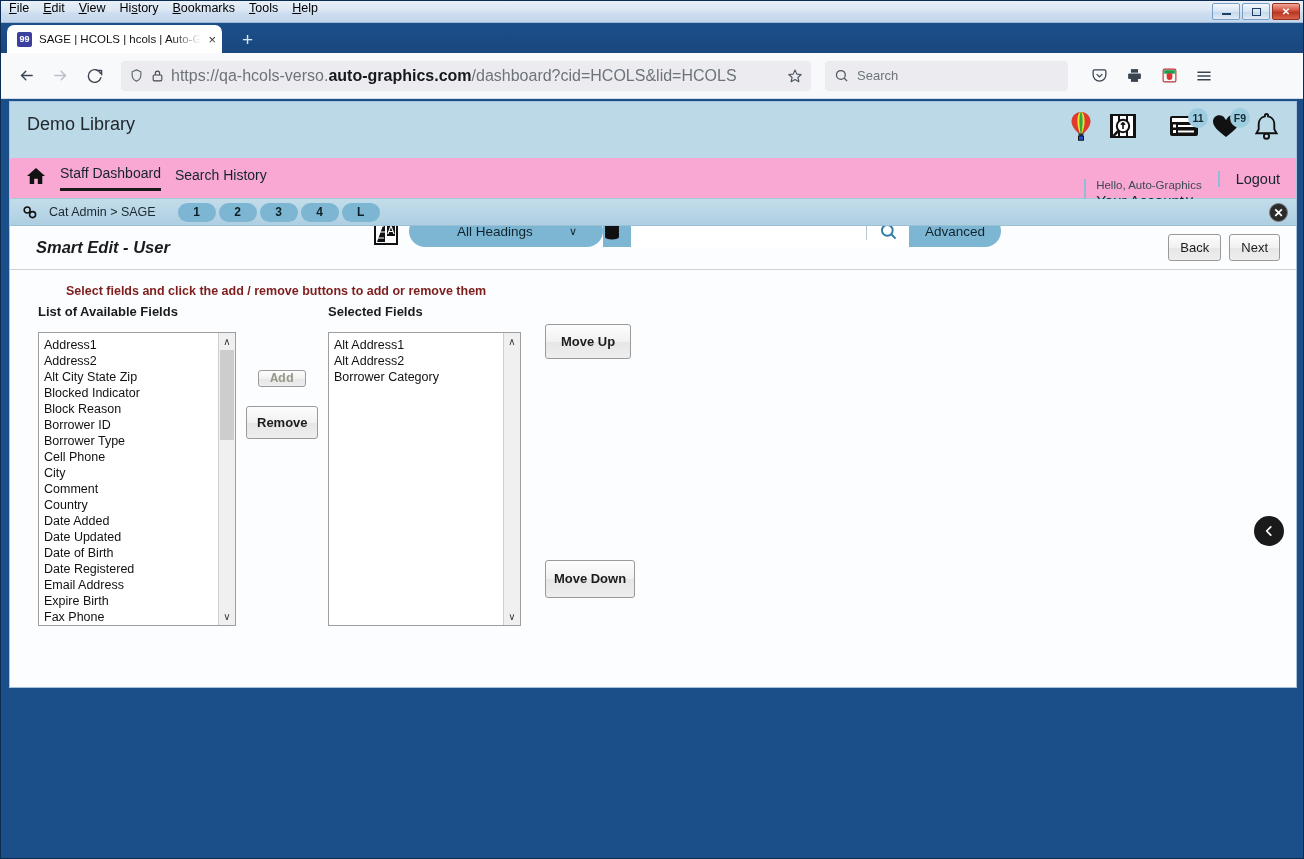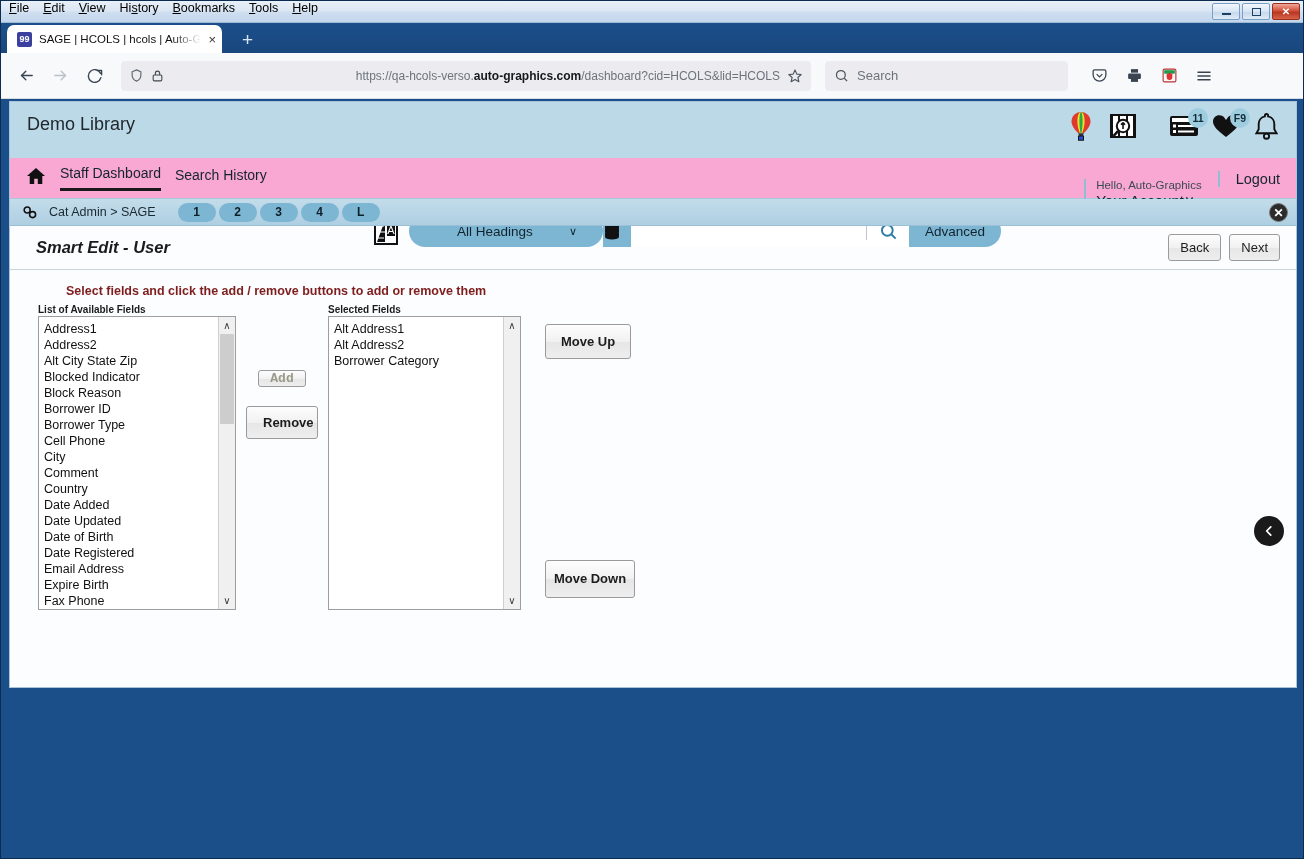--- a/index.html
+++ b/index.html
@@ -135,25 +135,24 @@
     background: #ececf0;
     border-radius: 4px;
     display: flex;
     align-items: center;
     padding: 0 8px;
     gap: 7px;
     margin-left: 8px;
   }
   .url-text {
     flex: 1 1 auto;
-    font-size: 12px;
+    font-size: 16px;
     color: #6c737b;
     white-space: nowrap;
     overflow: hidden;
-    text-align: right;
   }
   .url-text b { color: #15181c; font-weight: 700; }
   .searchbar {
     flex: 0 0 243px;
     height: 30px;
     background: #ececf0;
     border-radius: 4px;
     display: flex;
     align-items: center;
     padding: 0 9px;
@@ -350,22 +349,22 @@
     font-size: 12.5px; font-weight: bold; color: #7f1d1d;
     padding: 14px 0 0 28px;
     margin-left: 28px;
   }
   .cols {
     display:flex;
     padding: 6px 0 0 28px;
     gap: 0;
   }
   .col-head {
-    font-size: 10px; font-weight: bold; color:#1b1b1b;
-    margin-bottom: 1px;
+    font-size: 13px; font-weight: bold; color:#1b1b1b;
+    margin-bottom: 13px;
   }
   .listbox {
     background:#ffffff;
     border: 1px solid #9e9e9e;
     width: 198px;
     height: 294px;
     position: relative;
     overflow: hidden;
   }
   .listbox.wide { width: 193px; }
@@ -712,21 +711,21 @@
               <div class="track">
                 <div class="thumb" style="top:0px;height:90px;"></div>
               </div>
               <div class="arrow">∨</div>
             </div>
           </div>
         </div>
 
         <div class="midcol">
           <button class="btn bold disabled" style="width:48px;padding:0 0;font-family:Liberation Mono, monospace;">Add</button>
-          <button class="btn bold" style="width:72px;padding:8px 16px;">Remove</button>
+          <button class="btn bold" style="width:72px;padding:8px 10px;">Remove</button>
         </div>
 
         <div>
           <div class="col-head">Selected Fields</div>
           <div class="listbox wide">
             <div class="list-items">
               <div class="list-item">Alt Address1</div>
               <div class="list-item">Alt Address2</div>
               <div class="list-item">Borrower Category</div>
             </div>

